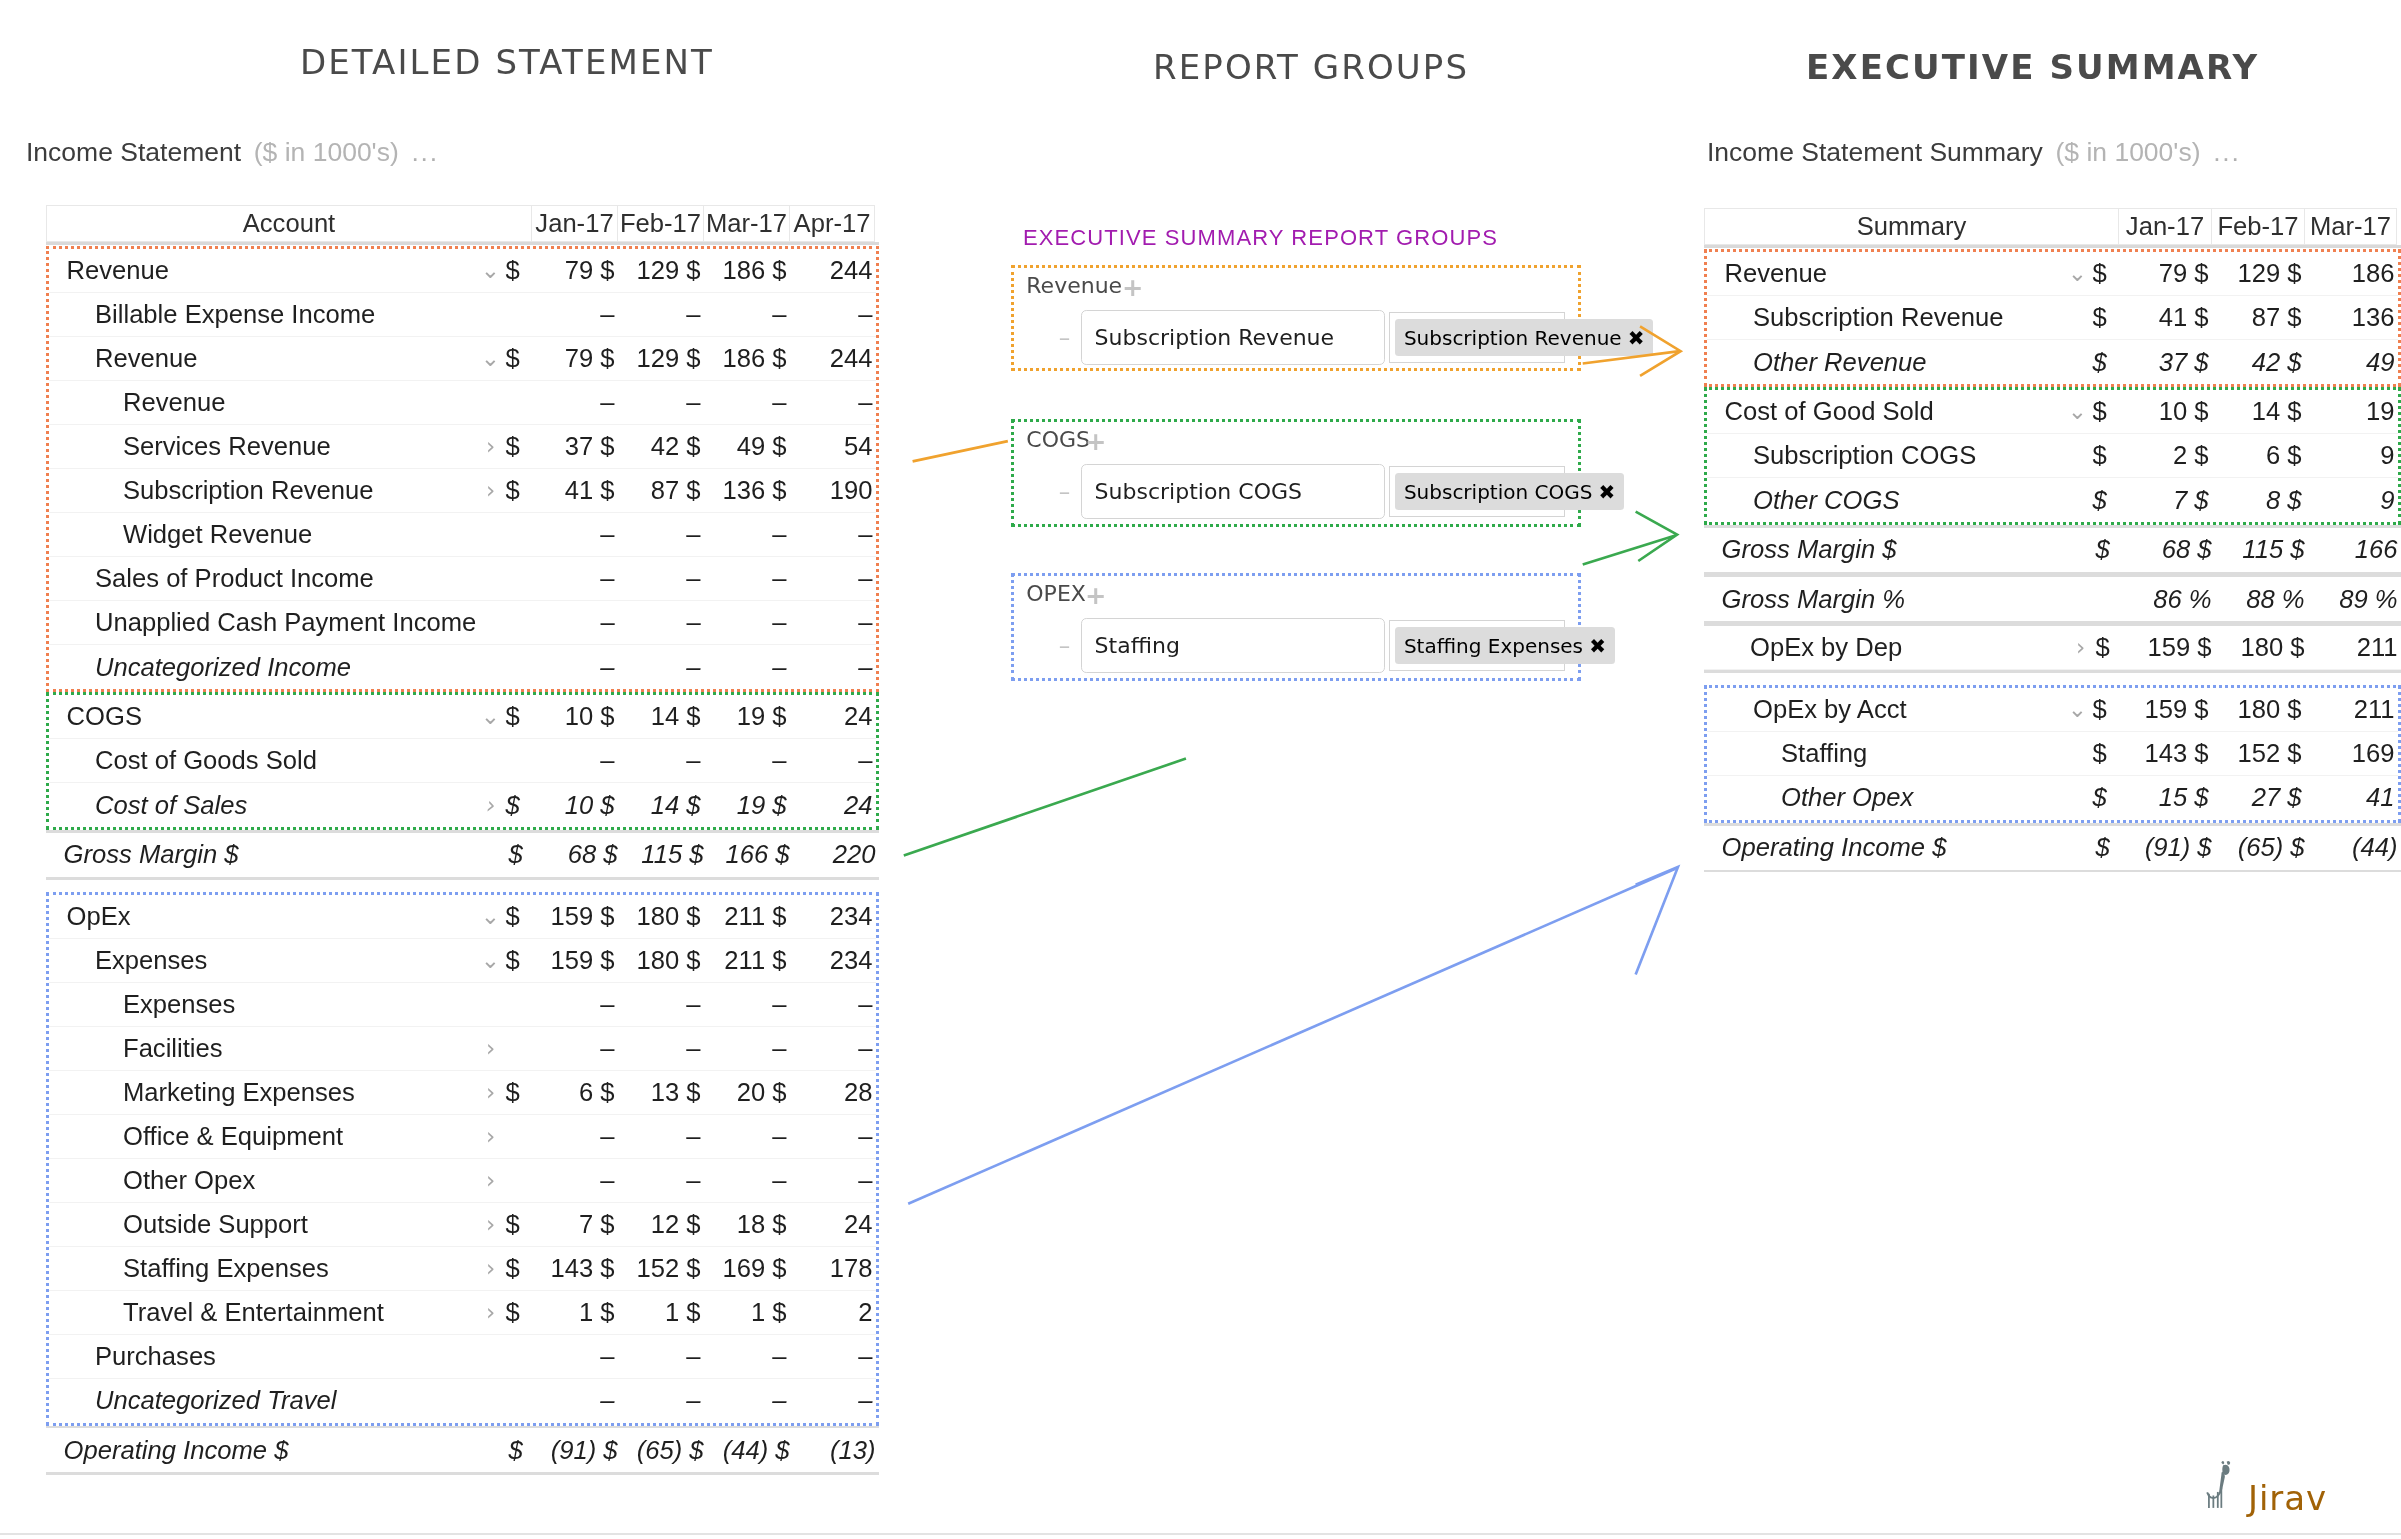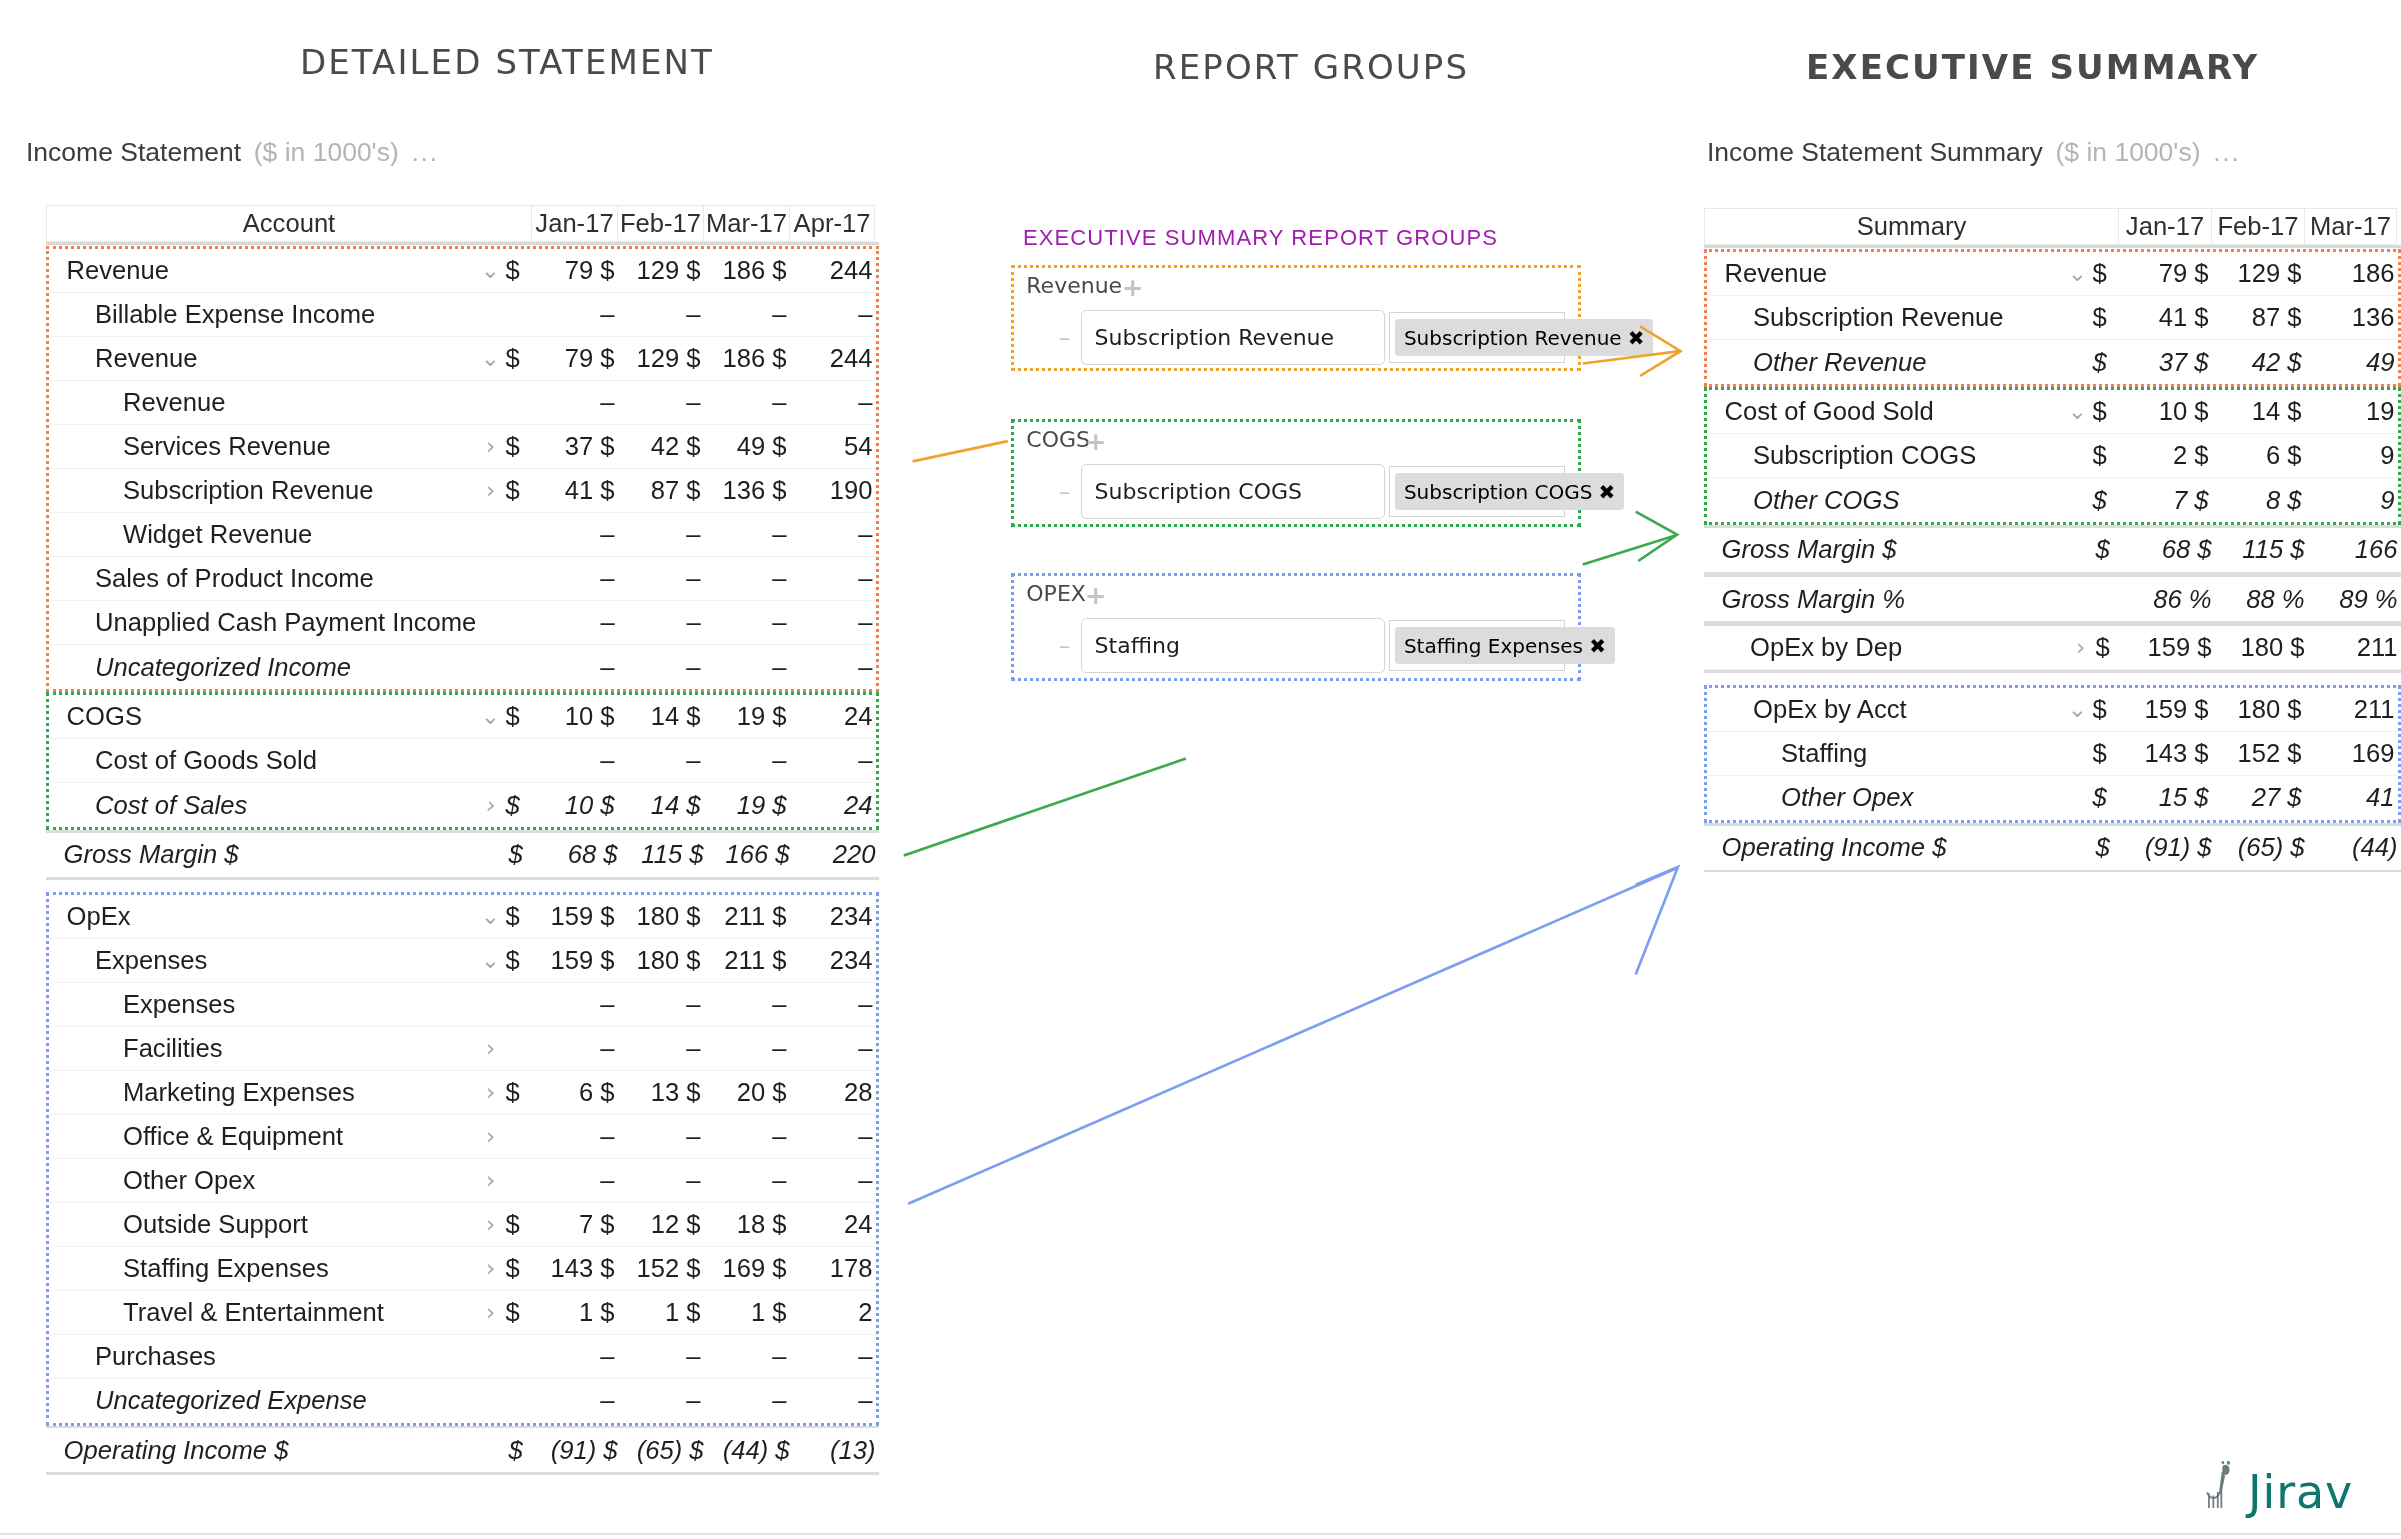--- a/index.html
+++ b/index.html
@@ -150,21 +150,21 @@
 
   
   #arrows { position: absolute; left: 0; top: 0; width: 2401px; height: 1540px; pointer-events: none; }
 
   
   #logo {
     position: absolute; left: 2200px; top: 1460px;
     display: flex; align-items: flex-end;
   }
   #logo .word {
-    font-size: 46px; color: #0f766e; letter-spacing: 0.9px;
+    font-size: 34px; color: #a16207; letter-spacing: 0.9px;
     font-family: "DejaVu Sans", sans-serif; line-height: 1;
   }
   #bottom-rule { position: absolute; left: 0; top: 1533px; width: 2401px; height: 1.8px; background: #e3e3e3; }
 </style>
 </head>
 <body>
 
 <div id="root">
 
   <div class="panel-title" id="t-detail">DETAILED STATEMENT</div>
@@ -419,21 +419,21 @@
           <div class="row">
             <div class="acct lvl1">Purchases</div>
             <div class="caret"></div>
             <div class="dollar"></div>
             <div class="num" style="width: 86px;">–</div>
             <div class="num" style="width: 86px;">–</div>
             <div class="num" style="width: 86px;">–</div>
             <div class="num" style="width: 86px;">–</div>
           </div>
           <div class="row nb">
-            <div class="acct lvl1">Uncategorized Expense</div>
+            <div class="acct lvl1">Uncategorized Travel</div>
             <div class="caret"></div>
             <div class="dollar"></div>
             <div class="num" style="width: 86px;">–</div>
             <div class="num" style="width: 86px;">–</div>
             <div class="num" style="width: 86px;">–</div>
             <div class="num" style="width: 86px;">–</div>
           </div>
         </div>
         <div class="sep-line"></div>
         <div class="row nb">

